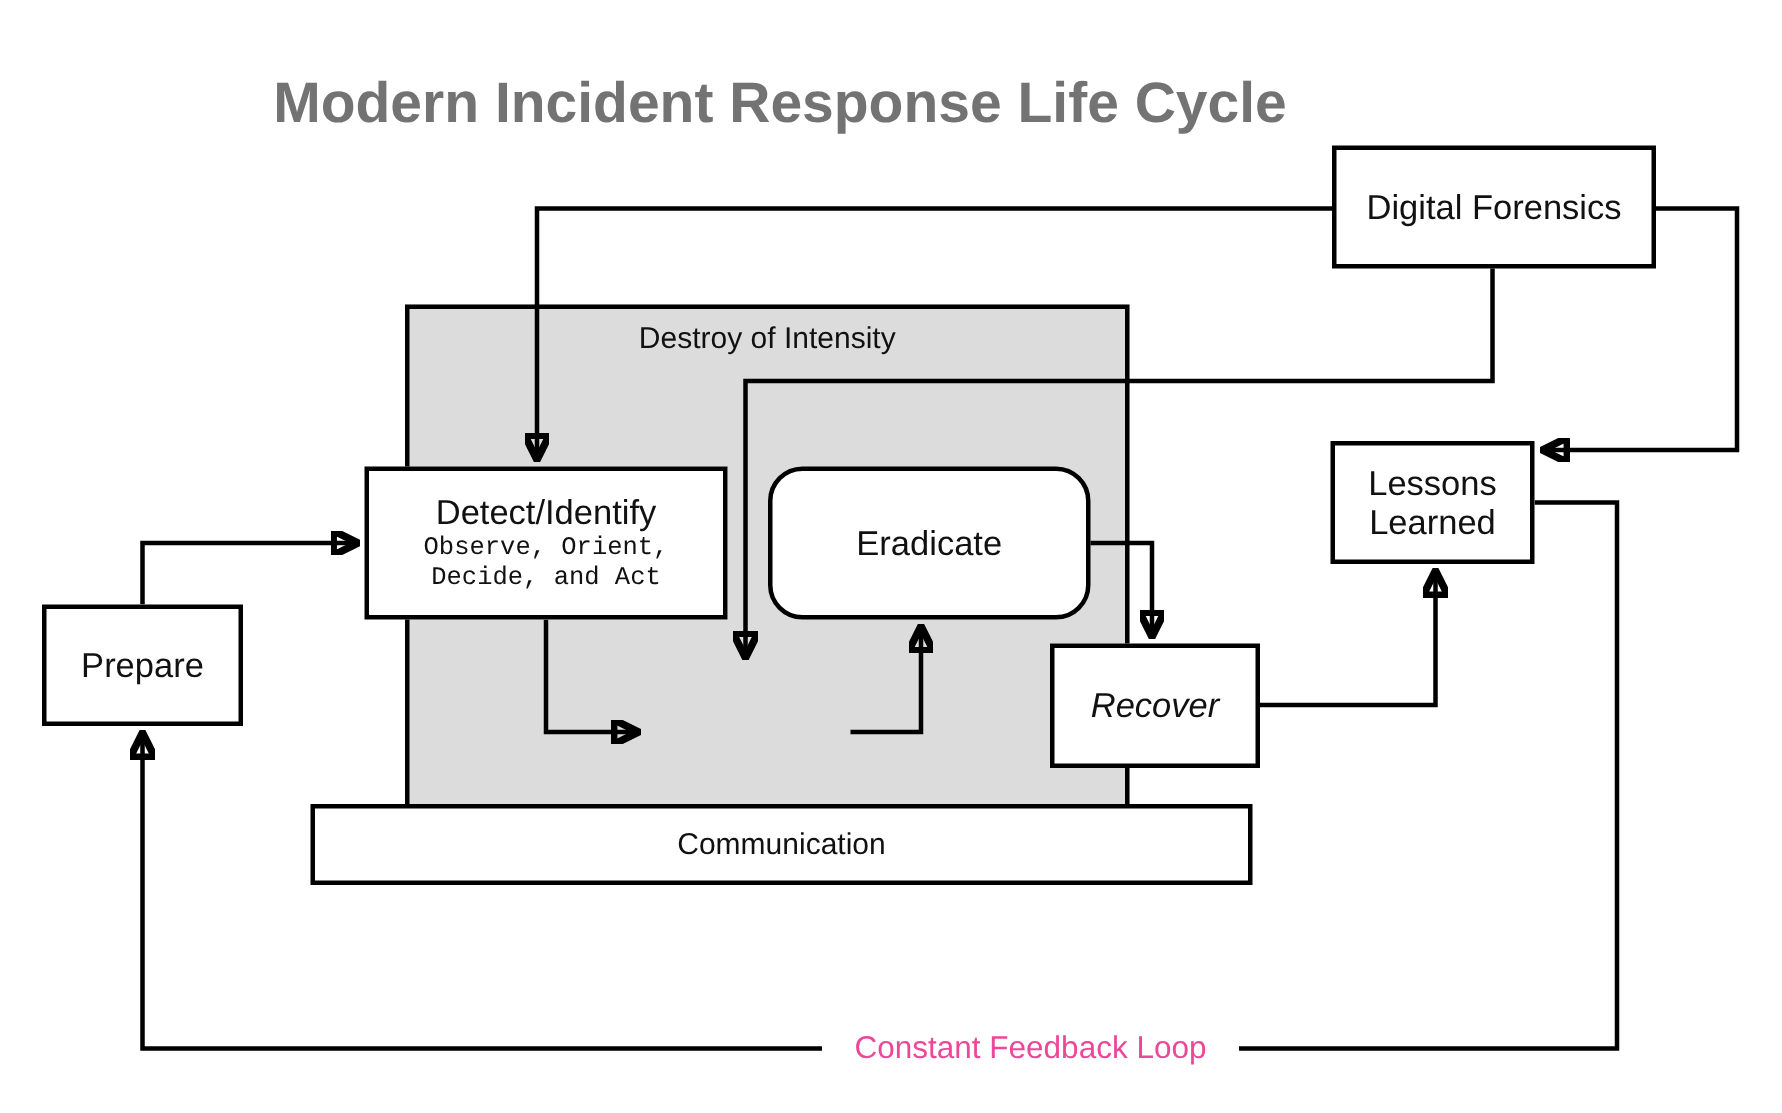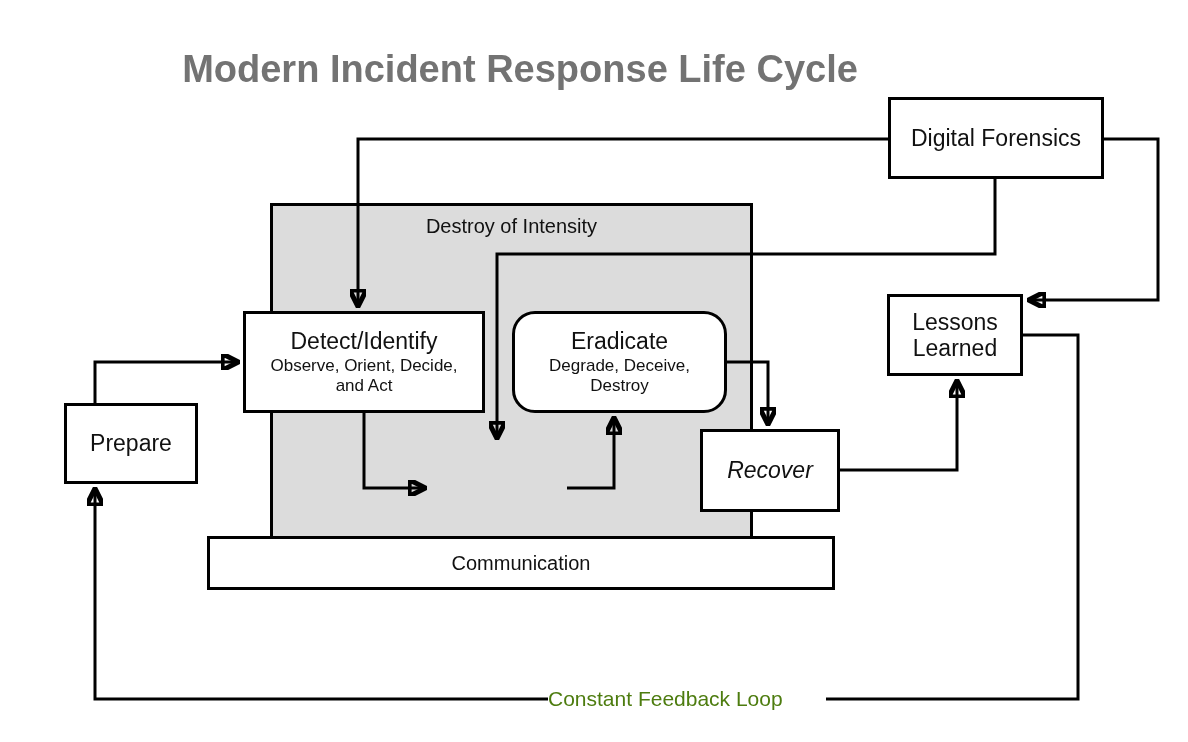--- a/index.html
+++ b/index.html
@@ -70,22 +70,23 @@
     color: #111111;
   }
   .node-label {
     font-size: 23px;
     line-height: 1.15;
   }
   .node-sublabel {
     font-size: 17px;
     line-height: 1.18;
     margin-top: 2px;
+    font-family: Liberation Mono, monospace;
   }
-  .n-prepare   { left: 28px;  top: 403px; width: 134px; height: 81px; margin-left: 36px; }
+  .n-prepare   { left: 28px;  top: 403px; width: 134px; height: 81px; }
   .n-detect    { left: 243px; top: 311px; width: 242px; height: 102px; padding: 0 14px; }
   .n-eradicate { left: 512px; top: 311px; width: 215px; height: 102px; padding: 0 22px; border-radius: 23px; }
   .n-contain   { left: 430px; top: 443px; width: 137px; height: 92px; }
   .n-recover   { left: 700px; top: 429px; width: 140px; height: 83px; font-style: italic; }
   .n-lessons   { left: 887px; top: 294px; width: 136px; height: 82px; padding: 0 14px; }
   .n-forensics { left: 888px; top: 97px;  width: 216px; height: 82px; }
   .comm-bar {
     position: absolute;
     left: 207px;
     top: 536px;
@@ -99,22 +100,23 @@
     justify-content: center;
     font-size: 20px;
     color: #111111;
     z-index: 3;
   }
   .feedback-label {
     position: absolute;
     left: 548px;
     top: 687px;
     width: 278px;
+    text-align: center;
     font-size: 21px;
-    color: #4d7c0f;
+    color: #ec4899;
     z-index: 3;
   }
 </style>
 </head>
 <body>
 
 <div class="canvas">
 
   <h1 class="title">Modern Incident Response Life Cycle</h1>
 
@@ -144,21 +146,20 @@
     <div class="node-label">Prepare</div>
   </div>
 
   <div class="node n-detect">
     <div class="node-label">Detect/Identify</div>
     <div class="node-sublabel">Observe, Orient, Decide, and Act</div>
   </div>
 
   <div class="node n-eradicate">
     <div class="node-label">Eradicate</div>
-    <div class="node-sublabel">Degrade, Deceive, Destroy</div>
   </div>
 
 
   <div class="node n-recover">
     <div class="node-label">Recover</div>
   </div>
 
   <div class="node n-forensics">
     <div class="node-label">Digital Forensics</div>
   </div>

